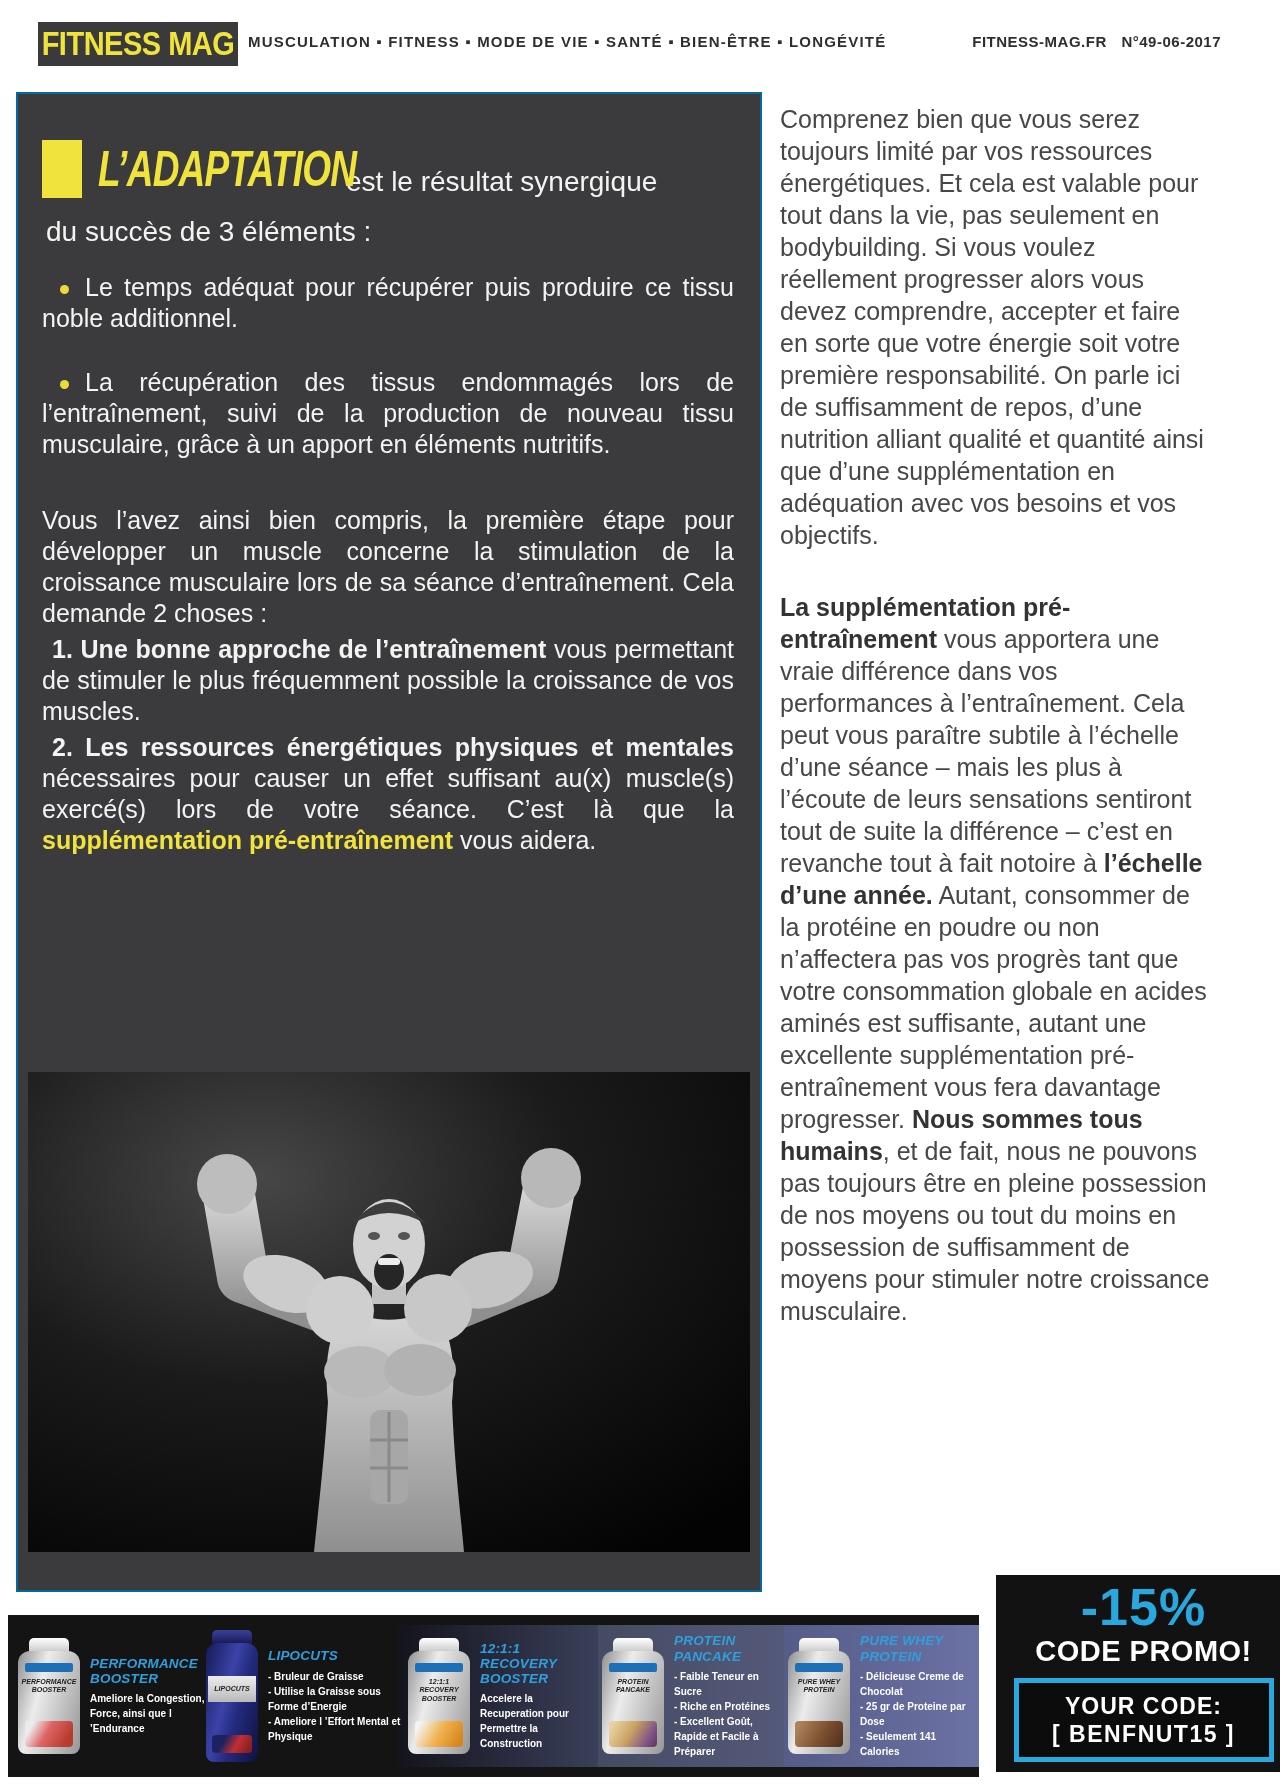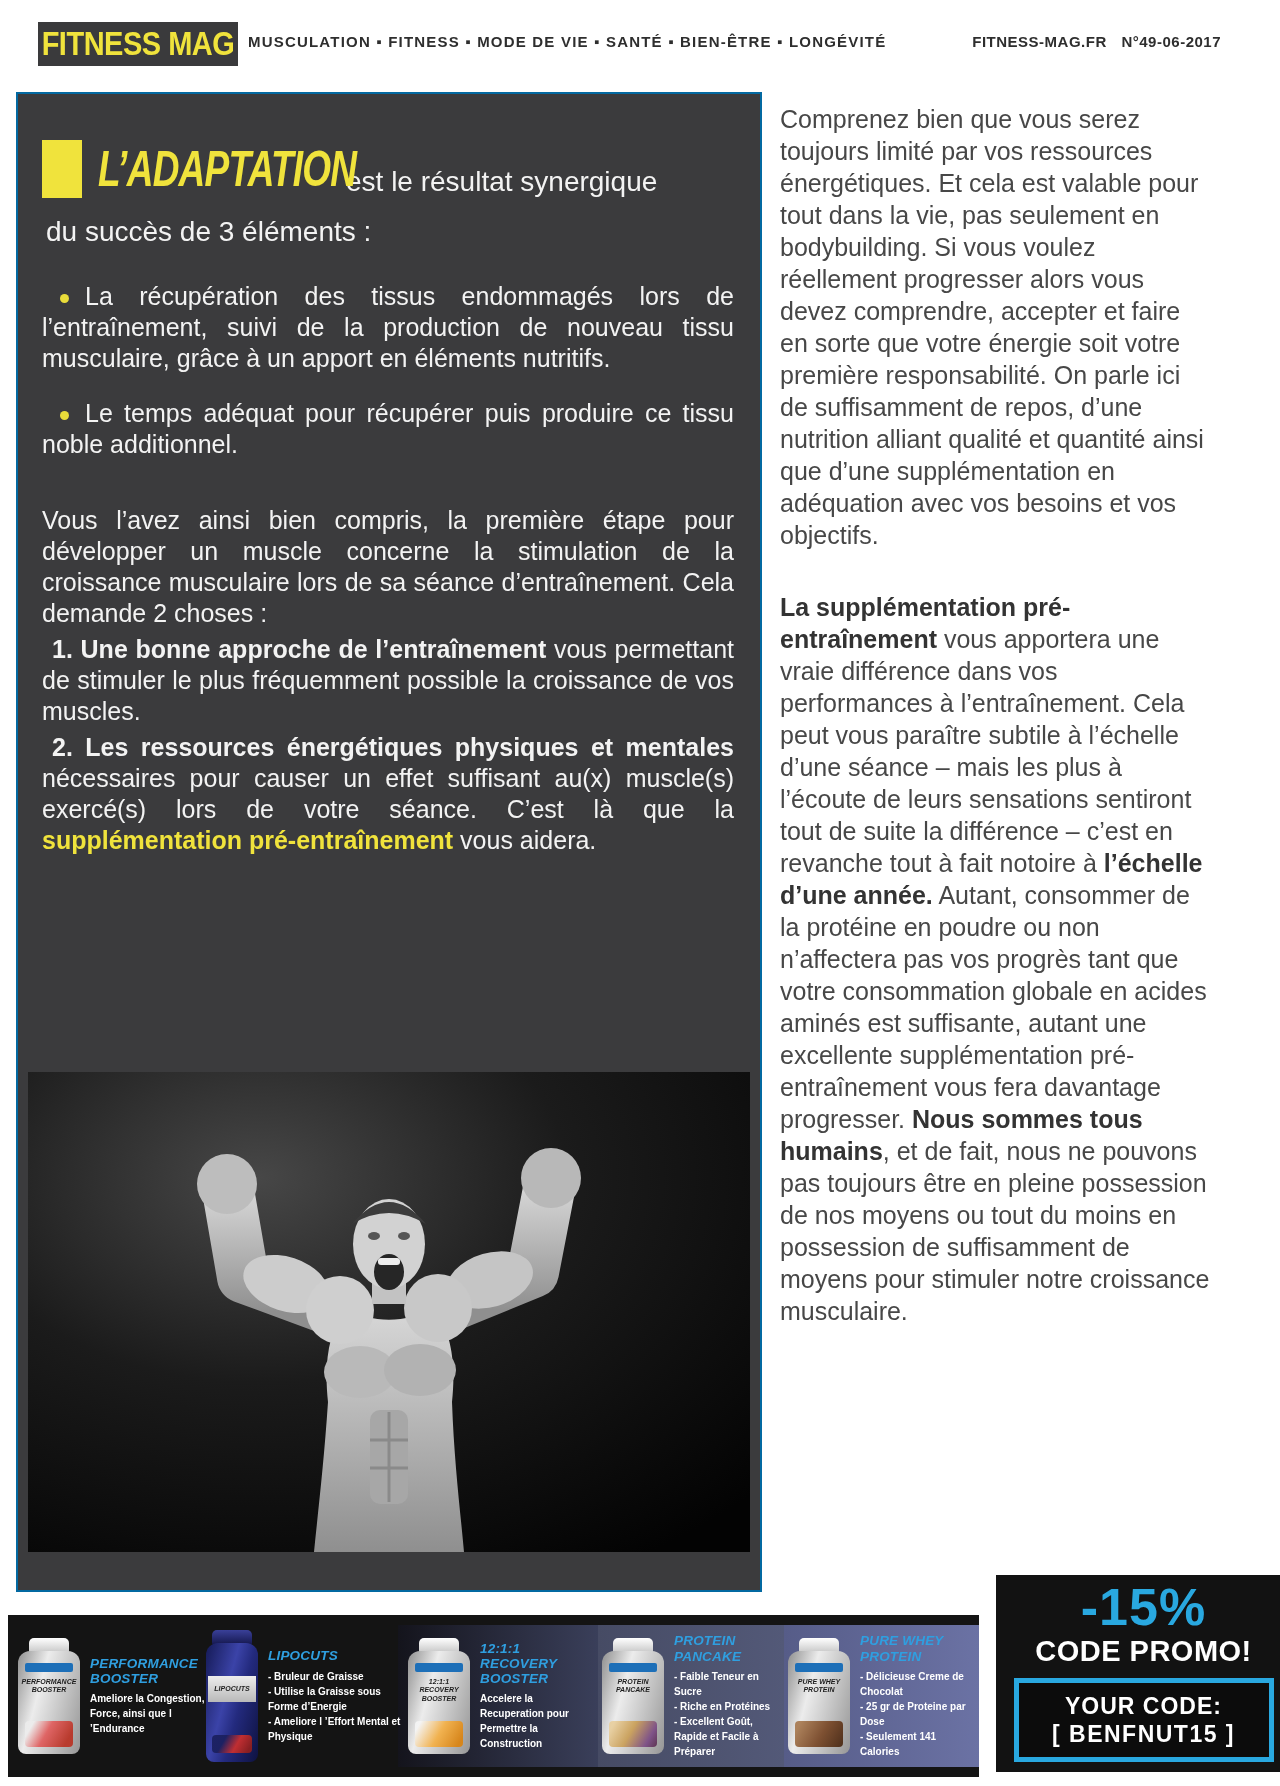--- a/index.html
+++ b/index.html
@@ -115,25 +115,25 @@
   <section class="panel">
     <div class="headrow">
       <div class="ysq"></div>
       <div class="title-wrap">
         <span class="title">L’ADAPTATION</span>
       </div>
       <span class="suffix">est le résultat synergique</span>
     </div>
     <div class="subtitle">du succès de 3 éléments :</div>
 
+    <p class="lp-text bullet b3">
+      <span class="dot"></span><span>Le temps adéquat pour récupérer puis produire ce tissu noble additionnel.</span>
+    </p>
     <p class="lp-text bullet b2">
       <span class="dot"></span><span>La récupération des tissus endommagés lors de l’entraînement, suivi de la production de nouveau tissu musculaire, grâce à un apport en éléments nutritifs.</span>
-    </p>
-    <p class="lp-text bullet b3">
-      <span class="dot"></span><span>Le temps adéquat pour récupérer puis produire ce tissu noble additionnel.</span>
     </p>
 
     <p class="lp-text lpara">Vous l’avez ainsi bien compris, la première étape pour développer un muscle concerne la stimulation de la croissance musculaire lors de sa séance d’entraînement. Cela demande 2 choses :</p>
 
     <p class="lp-text item">
       <b>1. Une bonne approche de l’entraînement</b><span> vous permettant de stimuler le plus fréquemment possible la croissance de vos muscles.</span>
     </p>
     <p class="lp-text item">
       <b>2. Les ressources énergétiques physiques et mentales</b><span> nécessaires pour causer un effet suffisant au(x) muscle(s) exercé(s) lors de votre séance. C’est là que la </span><b class="hl">supplémentation pré-entraînement</b><span> vous aidera.</span>
     </p>

